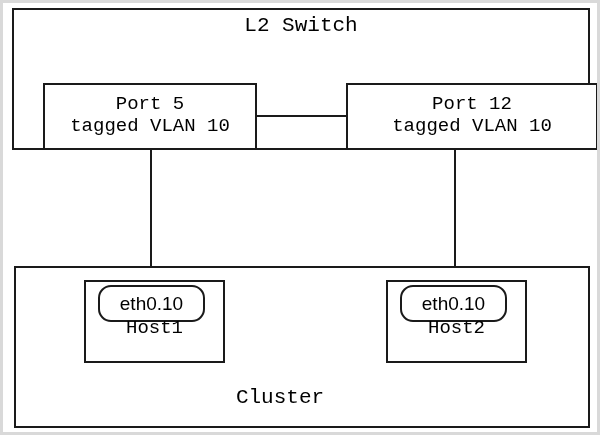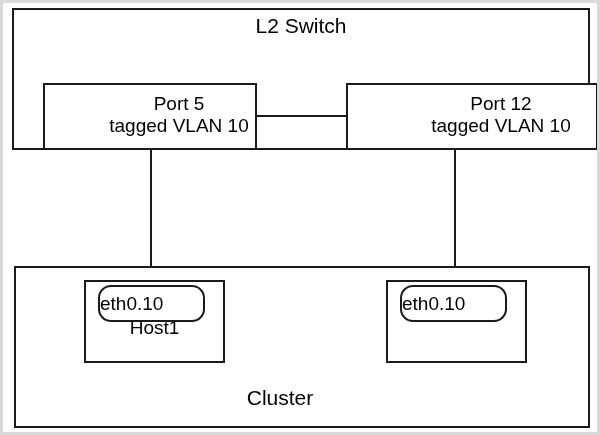--- a/index.html
+++ b/index.html
@@ -32,20 +32,21 @@
   .line-h {
     position: absolute;
     height: 2px;
     background: #1a1a1a;
   }
   .label {
     position: absolute;
     text-align: center;
     white-space: nowrap;
     line-height: 1.18;
+    font-family: Liberation Mono, monospace;
   }
 
   
   #switch-box {
     left: 9px;
     top: 5px;
     width: 578px;
     height: 142px;
   }
   #switch-title {
@@ -66,21 +67,20 @@
     left: 343px;
     top: 80px;
     width: 252px;
     height: 67px;
   }
   .port-label {
     width: 100%;
     top: 8px;
     left: 0;
     font-size: 19px;
-    padding-left: 29px;
   }
 
   
   #port-link {
     left: 252px;
     top: 112px;
     width: 93px;
   }
 
   
@@ -129,21 +129,21 @@
     font-size: 19px;
   }
 
   
   .nic-pill {
     position: absolute;
     box-sizing: border-box;
     background: #ffffff;
     border: 2px solid #1a1a1a;
     border-radius: 13px;
-    text-align: left;
+    text-align: center;
     white-space: nowrap;
     font-size: 19px;
     line-height: 33px;
   }
   #host1-nic {
     left: 12px;
     top: 3px;
     width: 107px;
     height: 37px;
   }
@@ -184,15 +184,16 @@
   <div class="box" id="cluster-box"></div>
   <div class="label" id="cluster-title">Cluster</div>
 
   <div class="box" id="host1-box">
     <div class="nic-pill" id="host1-nic">eth0.10</div>
     <div class="label host-name">Host1</div>
   </div>
 
   <div class="box" id="host2-box">
     <div class="nic-pill" id="host2-nic">eth0.10</div>
+    <div class="label host-name">Host2</div>
   </div>
 
 </div>
 
 </body></html>

